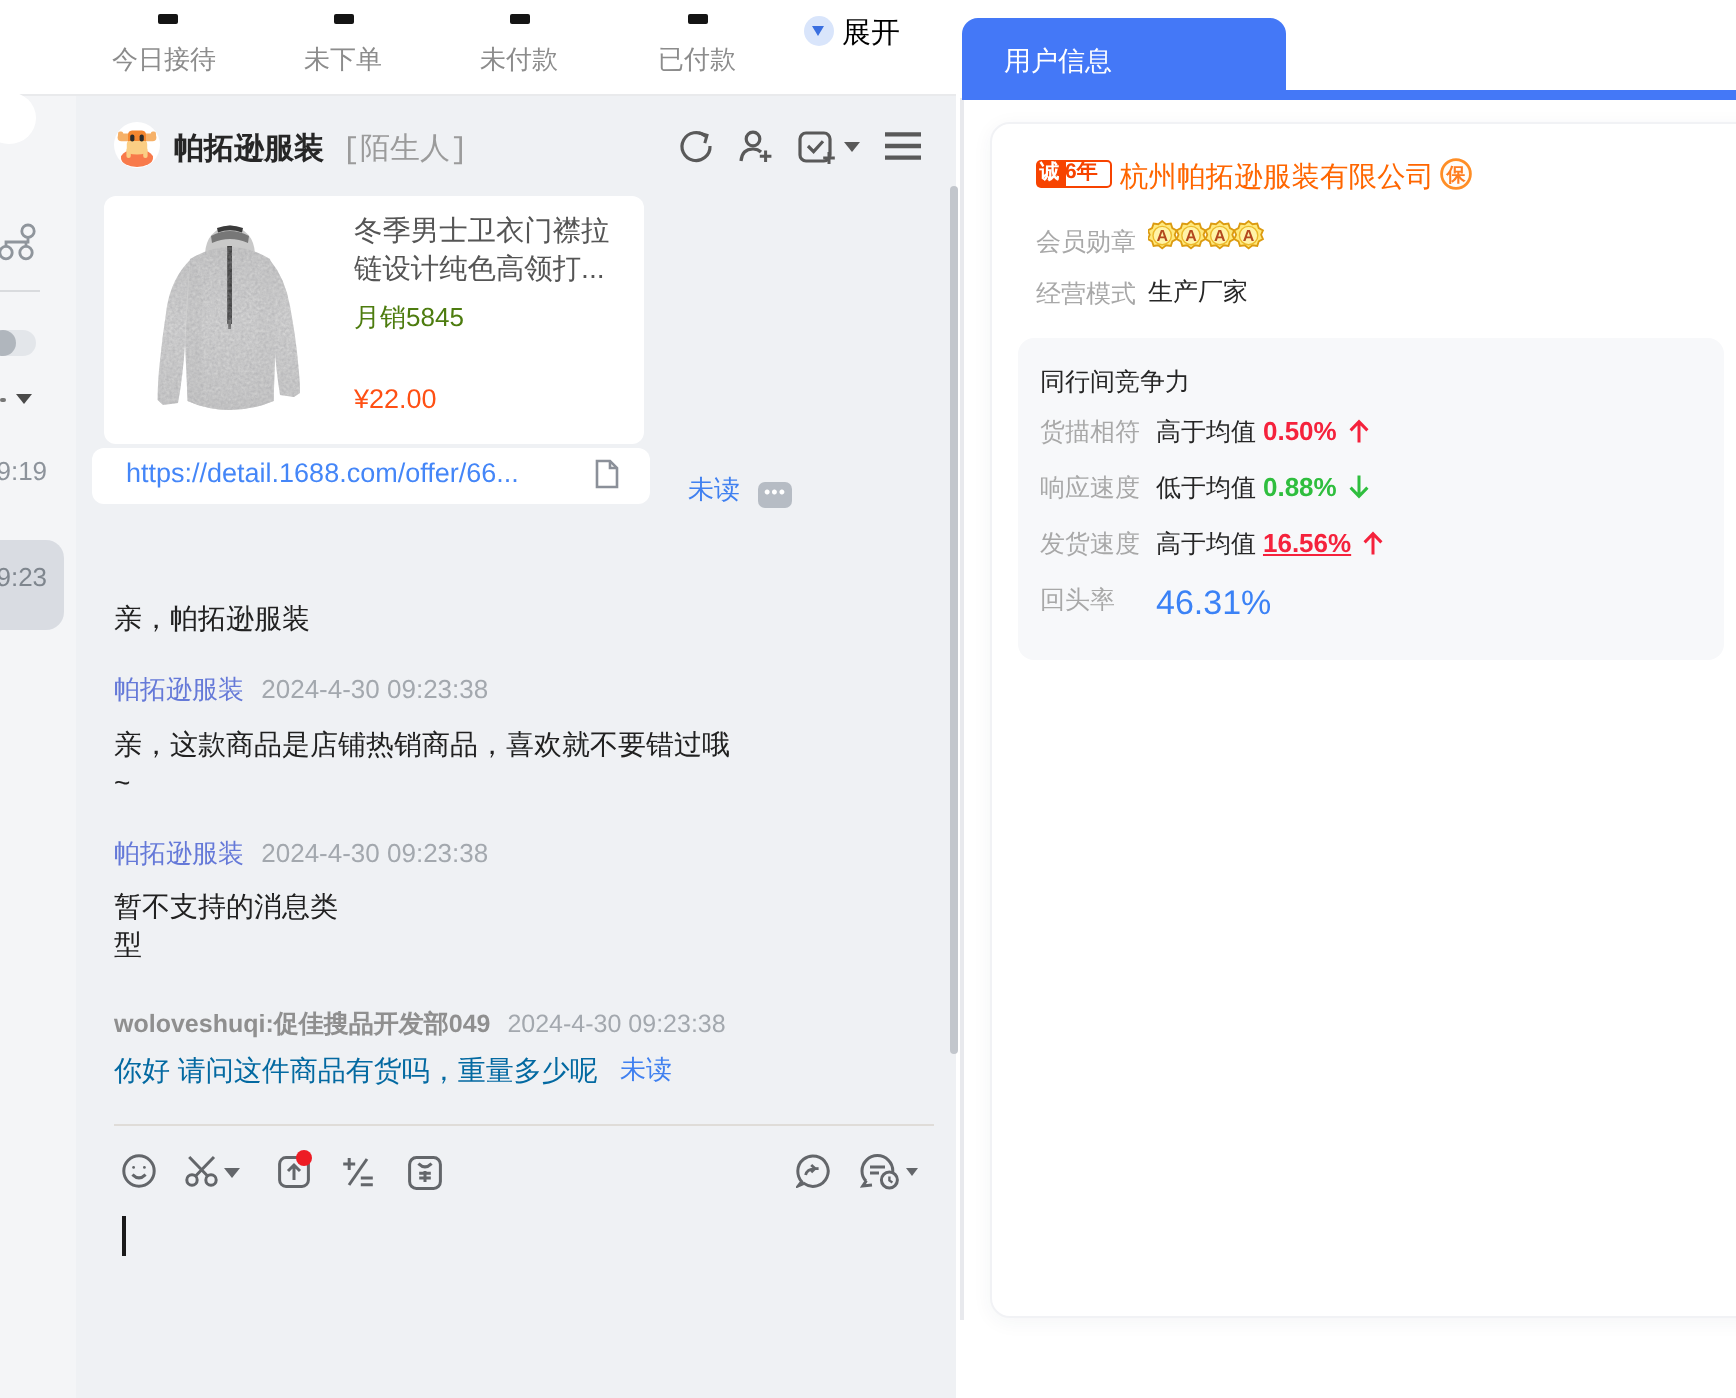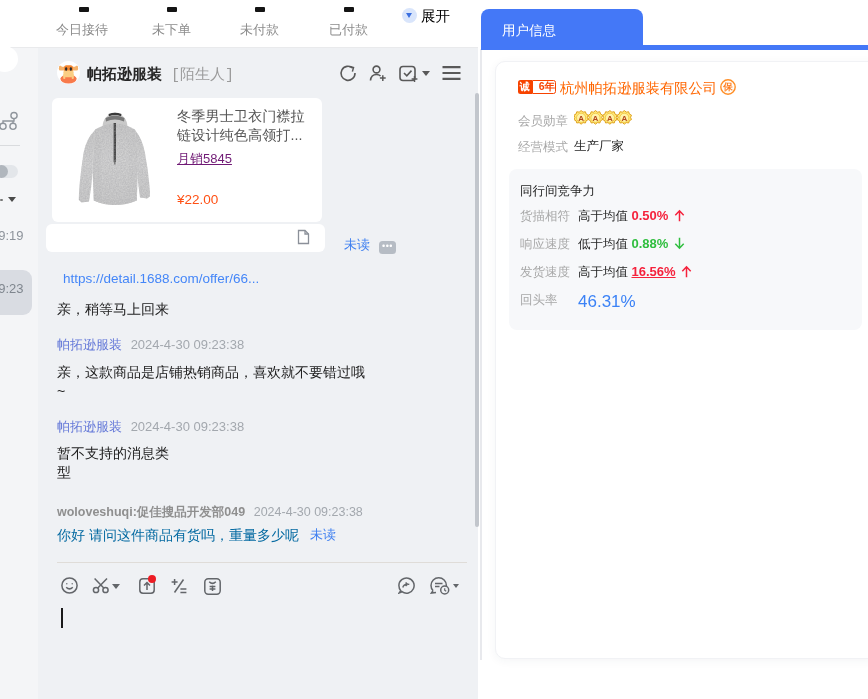--- a/index.html
+++ b/index.html
@@ -108,33 +108,33 @@
       <path d="M77 28.5 Q79.5 48 79.5 78 L78.8 99.5 Q73 102 68 103 Q72.5 70 71.5 40 Z" fill="#cacaca" opacity="0.3"></path>
       <path d="M35.8 96 Q57 102.5 78.9 96 L78.8 99.5 Q68 104 57 104 Q46 104 35.8 99.5 Z" fill="#c8c8c8" opacity="0.5"></path>
     </g>
     <rect x="55.6" y="22" width="2.4" height="39" fill="#3f3f3f"></rect>
     <rect x="56.1" y="59" width="1.4" height="4.5" fill="#666"></rect>
     <g opacity="0.6">
       <path filter="url(#heath)" d="M37 29 Q28 38 25.5 52 Q23 68 21.5 84 Q20.8 93 20.8 99 L23.5 101.5 31 100.5 Q33.5 87 34.5 71 L36 48 Z M77 29 Q84.5 38 87 52 Q90 68 91.2 82 Q92 90 92 95.5 L89 97.5 82 96.5 Q80 84 79 69 L78 47 Z M37 28.5 Q47 22.5 57 22.5 Q67 22.5 77 28.5 L79 48 79.5 78 78.8 99.5 Q68 104 57 104 Q46 104 35.8 99.5 L34.5 70 35.5 46 Z" fill="#999"></path>
     </g>
   </svg>
   <div class="abs" style="left:177px;top:107px;font-size:14.2px;line-height:18.6px;color:#555;white-space:nowrap;">冬季男士卫衣门襟拉<br>链设计纯色高领打...</div>
-  <div class="abs" style="left:177px;top:150px;font-size:13px;color:#701a75;text-decoration:underline;">月销5845</div>
+  <div class="abs" style="left:177px;top:150px;font-size:13px;color:#4d7c0f;">月销5845</div>
   <div class="abs" style="left:177px;top:192px;font-size:13.5px;color:#ff5014;">¥22.00</div>
 
   <div class="abs" style="left:46px;top:224px;width:279px;height:28px;background:#fff;border-radius:6px;"></div>
-  <div class="abs" style="left:63px;top:229px;font-size:13.5px;color:#4486f8;margin-top:42px;">https://detail.1688.com/offer/66...</div>
+  <div class="abs" style="left:63px;top:229px;font-size:13.5px;color:#4486f8;">https://detail.1688.com/offer/66...</div>
   <svg class="abs" style="left:297px;top:229px;" width="13" height="16" viewBox="0 0 13 16" fill="none" stroke="#8b9099" stroke-width="1.3">
     <path d="M1.5 1.5 H8 L11.5 5 V14.5 H1.5 Z"></path>
     <path d="M8 1.5 V5 H11.5"></path>
   </svg>
   <div class="abs" style="left:344px;top:235.5px;font-size:13px;color:#4080f0;">未读</div>
   <div class="abs" style="left:379px;top:241px;width:17px;height:13px;background:#b6bcc4;border-radius:3.5px;color:#fff;font-size:9px;text-align:center;line-height:10px;letter-spacing:0.5px;">•••</div>
 
-  <div class="abs" style="left:57px;top:301px;font-size:14px;color:#212121;">亲，稍等马上回来</div>
+  <div class="abs" style="left:57px;top:301px;font-size:14px;color:#212121;">亲，帕拓逊服装</div>
 
   <div class="abs" style="left:57px;top:336px;font-size:13px;color:#6579d8;">帕拓逊服装 <span style="color:#a3a8ae;margin-left:5px;">2024-4-30 09:23:38</span></div>
   <div class="abs" style="left:57px;top:362.5px;font-size:14px;line-height:19.5px;color:#212121;white-space:nowrap;">亲，这款商品是店铺热销商品，喜欢就不要错过哦<br>~</div>
 
   <div class="abs" style="left:57px;top:418px;font-size:13px;color:#6579d8;">帕拓逊服装 <span style="color:#a3a8ae;margin-left:5px;">2024-4-30 09:23:38</span></div>
   <div class="abs" style="left:57px;top:443.5px;font-size:14px;line-height:19.5px;color:#212121;white-space:nowrap;">暂不支持的消息类<br>型</div>
 
   <div class="abs" style="left:57px;top:503.5px;font-size:12.5px;font-weight:bold;color:#8f8f8f;">woloveshuqi:促佳搜品开发部049 <span style="font-weight:normal;color:#a3a8ae;margin-left:5px;">2024-4-30 09:23:38</span></div>
   <div class="abs" style="left:57px;top:526.5px;font-size:14px;color:#0369a1;">你好 请问这件商品有货吗，重量多少呢</div>
   <div class="abs" style="left:310px;top:525.5px;font-size:13px;color:#4080f0;">未读</div>
@@ -191,21 +191,21 @@
 
   <div class="abs" style="left:474.5px;top:93px;width:4.5px;height:434px;background:#c2c6cc;border-radius:2.5px;"></div>
 
   <div class="abs" style="left:481px;top:9px;width:162px;height:41px;background:#4478f7;border-radius:8px 8px 0 0;"></div>
   <div class="abs" style="left:502px;top:22px;font-size:13.5px;color:#fff;">用户信息</div>
   <div class="abs" style="left:481px;top:45px;width:387px;height:5px;background:#4478f7;"></div>
 
   <div class="abs" style="left:495px;top:61px;width:385px;height:598px;background:#fff;border:1px solid #f1f2f5;border-radius:10px;box-shadow:0 2px 10px rgba(31,50,88,0.05);"></div>
 
   <div class="abs" style="left:518px;top:79.5px;width:13.5px;height:14px;background:#f74300;border-radius:2.5px 0 0 2.5px;color:#fff;font-size:10px;font-weight:bold;text-align:center;line-height:14px;">诚</div>
-  <div class="abs" style="left:531.5px;top:79.5px;width:24.5px;height:14px;background:#fff;border:1.5px solid #f74300;border-radius:0 2.5px 2.5px 0;color:#f74300;font-size:10.5px;font-weight:bold;text-align:right;line-height:11px;">6年</div>
+  <div class="abs" style="left:531.5px;top:79.5px;width:24.5px;height:14px;background:#fff;border:1.5px solid #f74300;border-radius:0 2.5px 2.5px 0;color:#f74300;font-size:10.5px;font-weight:bold;text-align:left;line-height:11px;">6年</div>
   <div class="abs" style="left:560px;top:79px;font-size:14.2px;color:#ff6600;letter-spacing:0.1px;">杭州帕拓逊服装有限公司</div>
   <svg class="abs" style="left:720px;top:78.5px;" width="16" height="16" viewBox="0 0 16 16">
     <circle cx="8" cy="8" r="7.2" fill="#fffdf9" stroke="#ff8e26" stroke-width="1.4"></circle>
     <text x="8" y="11.4" font-size="9.5" fill="#ff7d1f" text-anchor="middle" font-weight="bold" font-family="Liberation Sans">保</text>
   </svg>
 
   <div class="abs" style="left:518px;top:112.8px;font-size:12.5px;color:#a8a8a8;">会员勋章</div>
   <svg class="abs" style="left:574px;top:110px;" width="60" height="16" viewBox="0 0 60 16">
     <defs>
       <g id="medal">

